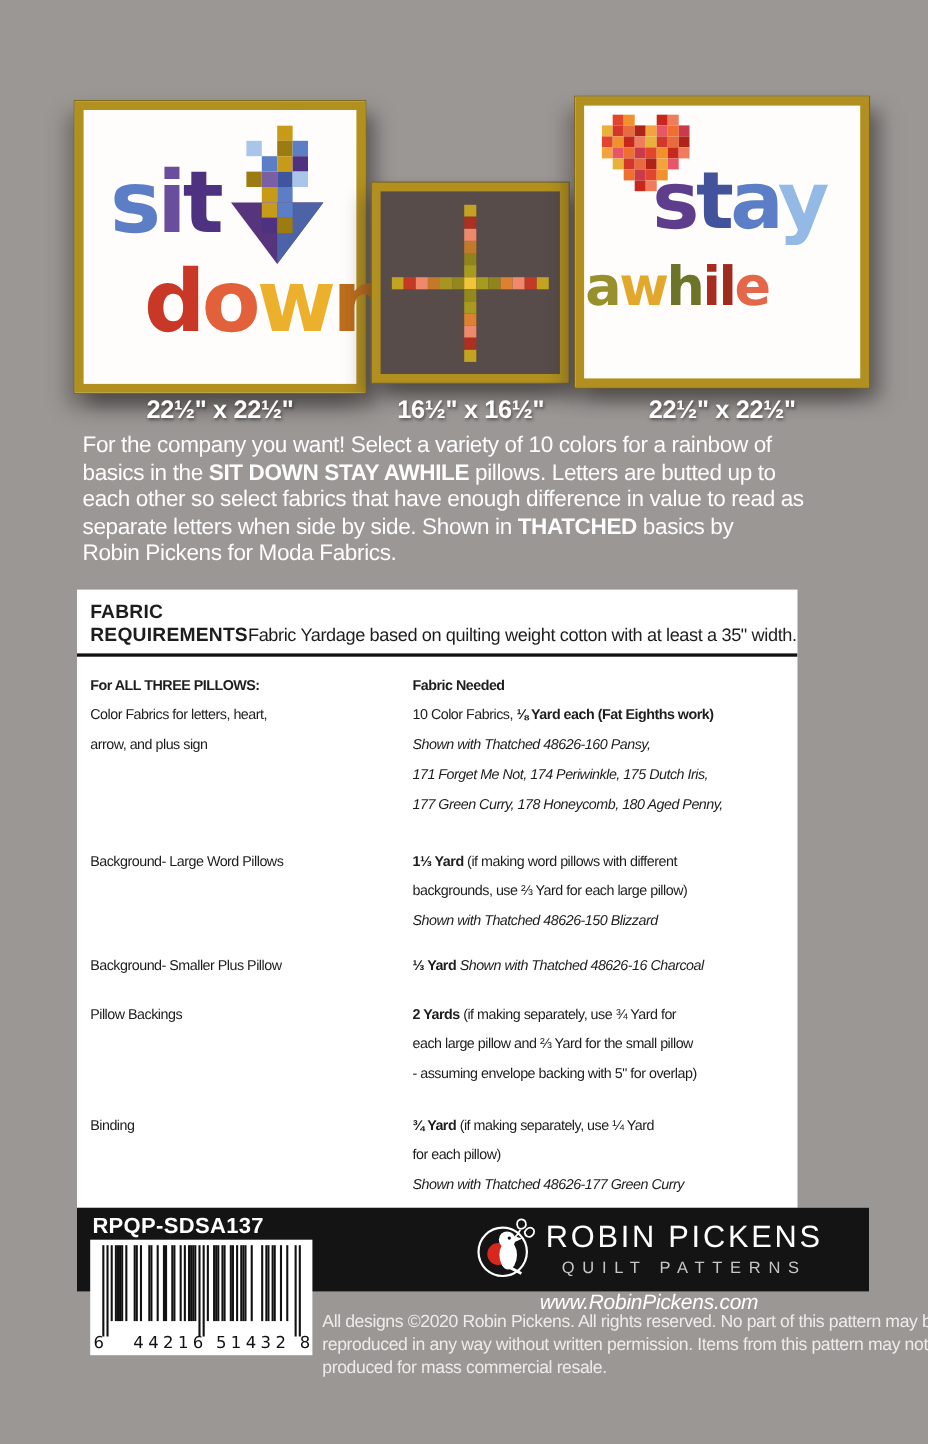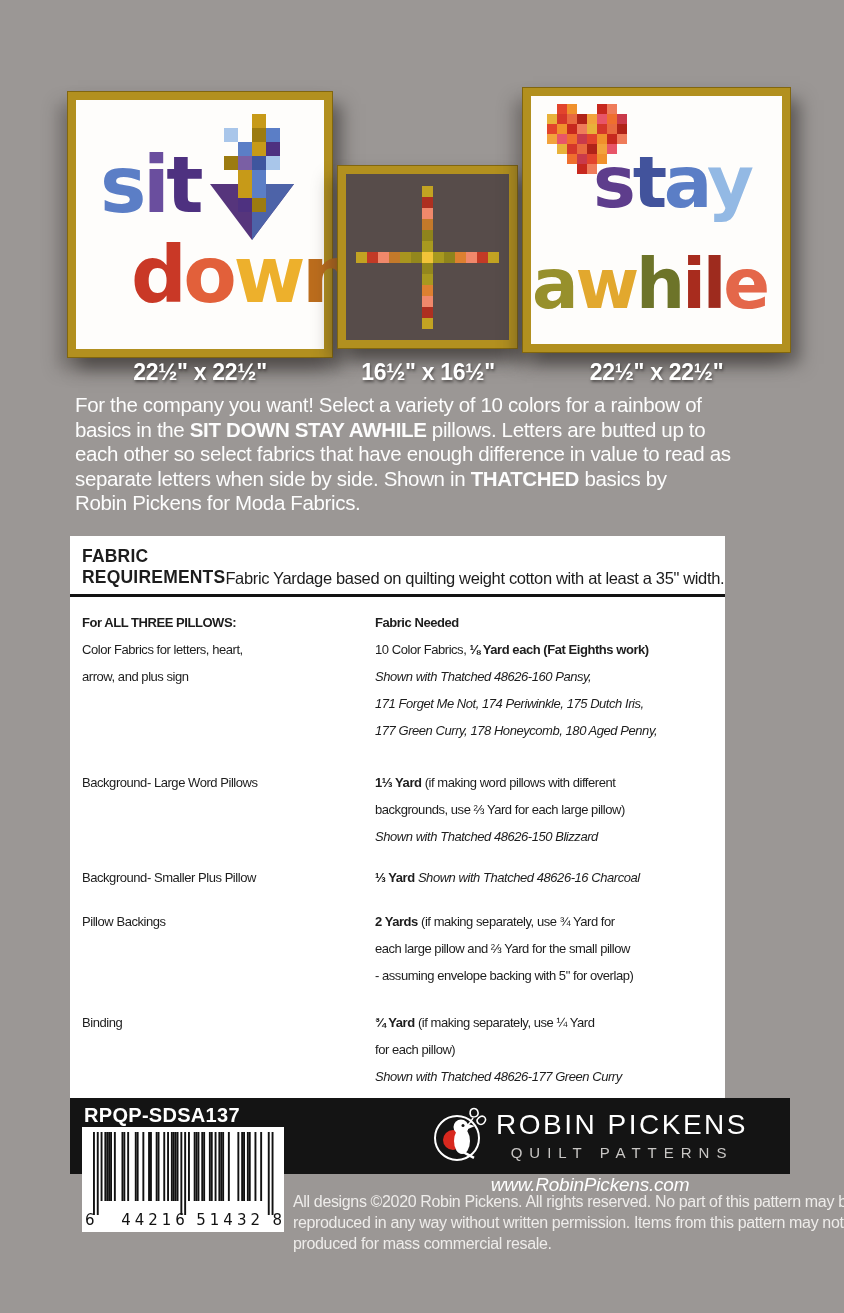--- a/index.html
+++ b/index.html
@@ -10,21 +10,21 @@
           box-shadow:0 0 0 1px #81660f, 10px 12px 16px rgba(48,44,41,.55), -9px 12px 16px rgba(48,44,41,.35);}
   #pillow-sit-down{left:68px;top:92px;width:248px;height:249px;}
   #pillow-plus{left:338px;top:166px;width:163px;height:166px;background:#574c4a;
                display:flex;align-items:center;justify-content:center;}
   #pillow-stay{left:523px;top:88px;width:251px;height:248px;}
   .word{position:absolute;font-family:"DejaVu Sans",sans-serif;font-weight:bold;
         line-height:1;letter-spacing:-0.045em;white-space:nowrap;}
   #word-sit{left:24px;top:46px;font-size:78px;}
   #word-down{left:8px;top:136px;font-size:78px;margin-left:47px;}
   #word-stay{left:62px;top:50px;font-size:72px;}
-  #word-awhile{left:1px;top:140px;font-size:69px;margin-top:14px;}
+  #word-awhile{left:1px;top:140px;font-size:49px;}
   #arrow-svg{position:absolute;left:132px;top:14px;}
   #heart-svg{position:absolute;left:16px;top:8px;}
   
   .caption{position:absolute;top:359px;text-align:center;color:#fff;font-weight:bold;
            font-size:23px;letter-spacing:-0.3px;text-shadow:1px 2px 3px rgba(45,42,40,.65);}
   #cap-1{left:68px;width:264px;}
   #cap-2{left:333px;width:190px;}
   #cap-3{left:523px;width:267px;}
   
   .desc{position:absolute;left:75px;top:393px;width:750px;color:#fdfdfd;

